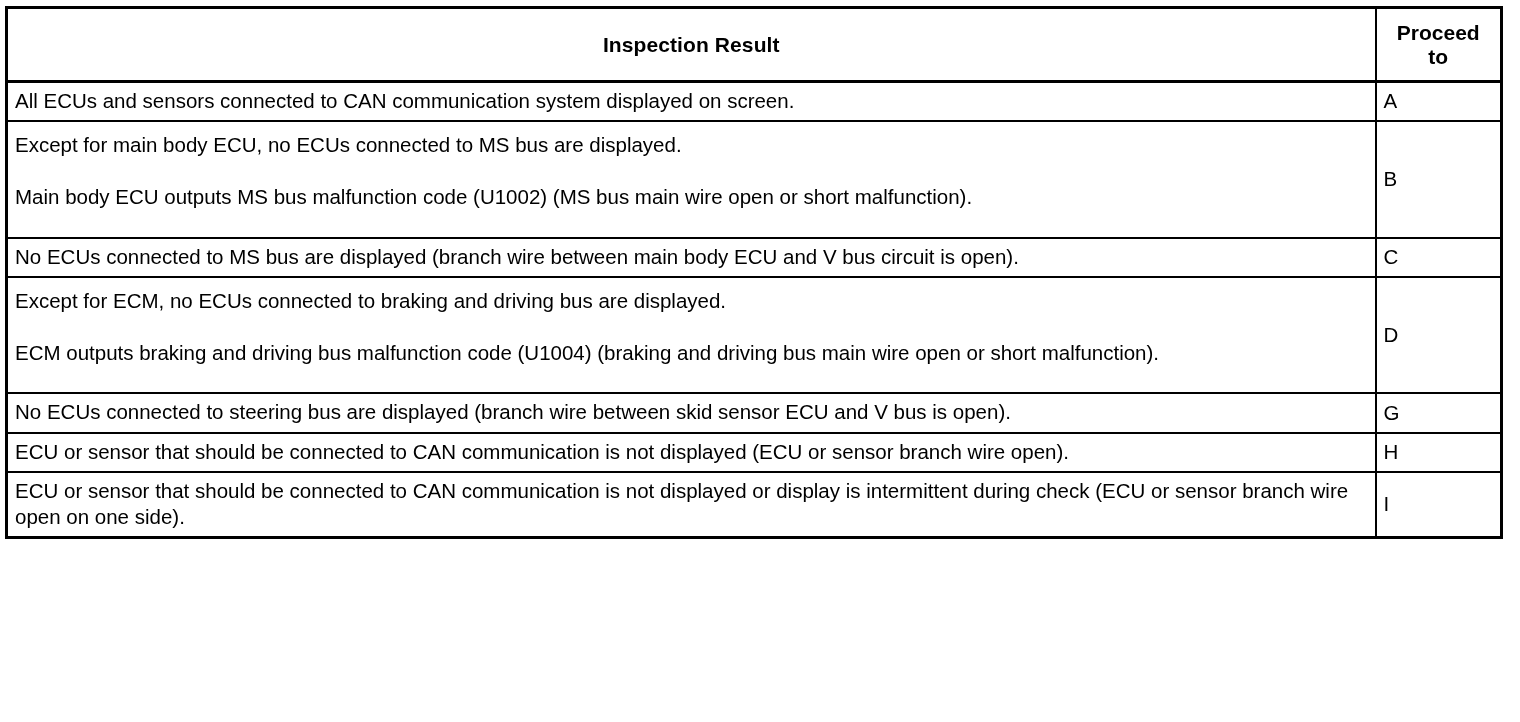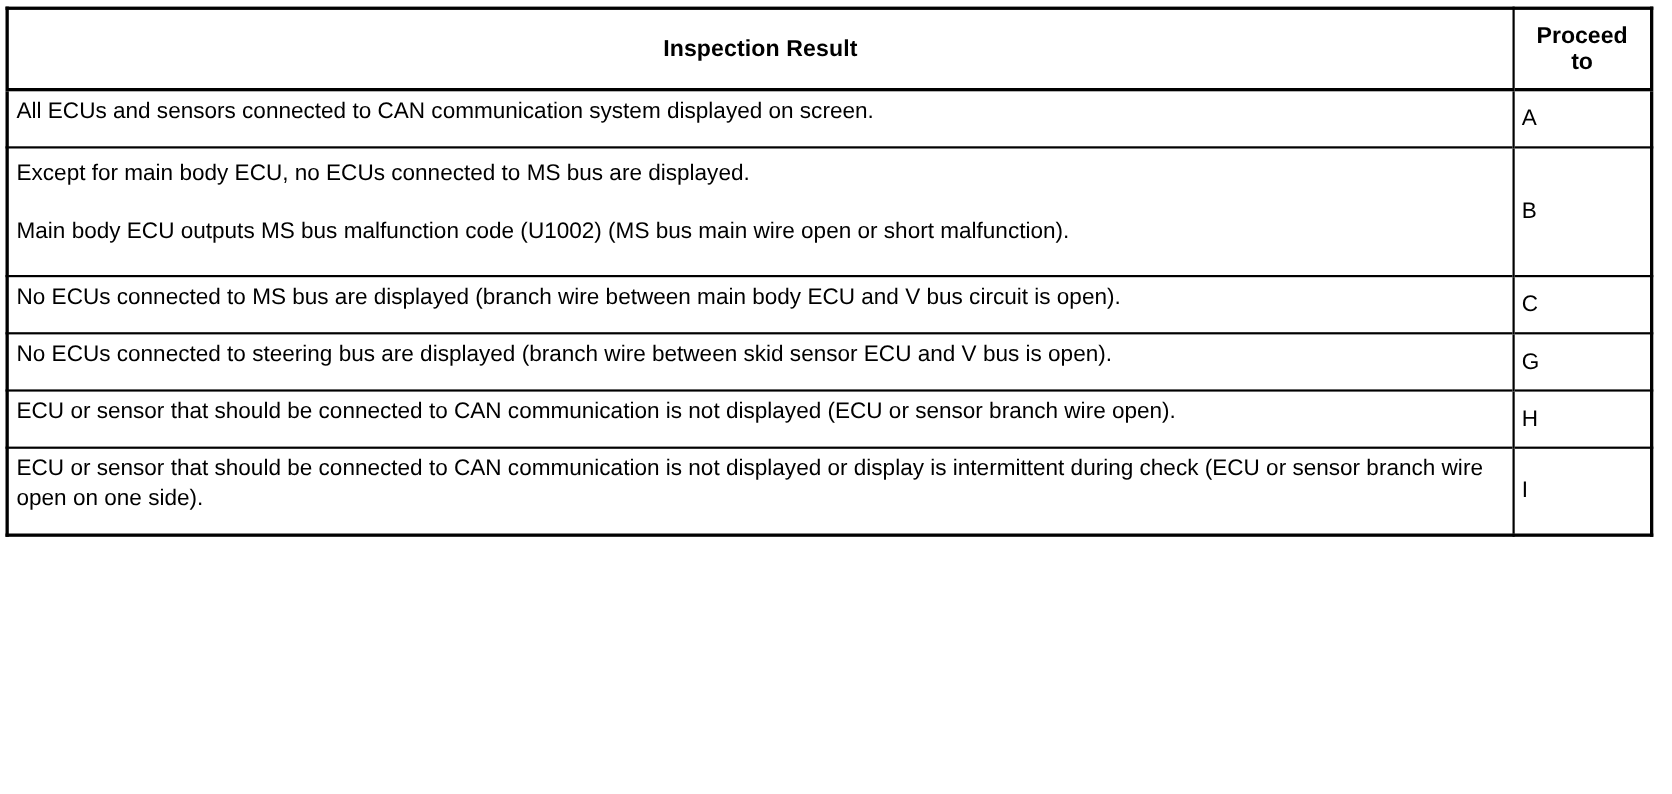--- a/index.html
+++ b/index.html
@@ -97,21 +97,21 @@
     padding: 0;
   }
 
   .para + .para {
     margin-top: 26px;
   }
 
   
   tr.row-compact td.cell-result {
     padding-top: 5px;
-    padding-bottom: 19px;
+    padding-bottom: 6px;
   }
   
   tr.row-tall td.cell-result {
     padding-top: 10px;
     padding-bottom: 26px;
   }
 </style>
 </head>
 <body>
 
@@ -143,20 +143,27 @@
             <div class="para">Main body ECU outputs MS bus malfunction code (U1002) (MS bus main wire open or short malfunction).</div>
           </td>
           <td class="cell-proceed">B</td>
         </tr>
         <tr class="table-row row-compact">
           <td class="cell-result">
             <div class="para">No ECUs connected to MS bus are displayed (branch wire between main body ECU and V bus circuit is open).</div>
           </td>
           <td class="cell-proceed">C</td>
         </tr>
+        <tr class="table-row row-tall">
+          <td class="cell-result">
+            <div class="para">Except for ECM, no ECUs connected to braking and driving bus are displayed.</div>
+            <div class="para">ECM outputs braking and driving bus malfunction code (U1004) (braking and driving bus main wire open or short malfunction).</div>
+          </td>
+          <td class="cell-proceed">D</td>
+        </tr>
         <tr class="table-row row-compact">
           <td class="cell-result">
             <div class="para">No ECUs connected to steering bus are displayed (branch wire between skid sensor ECU and V bus is open).</div>
           </td>
           <td class="cell-proceed">G</td>
         </tr>
         <tr class="table-row row-compact">
           <td class="cell-result">
             <div class="para">ECU or sensor that should be connected to CAN communication is not displayed (ECU or sensor branch wire open).</div>
           </td>

